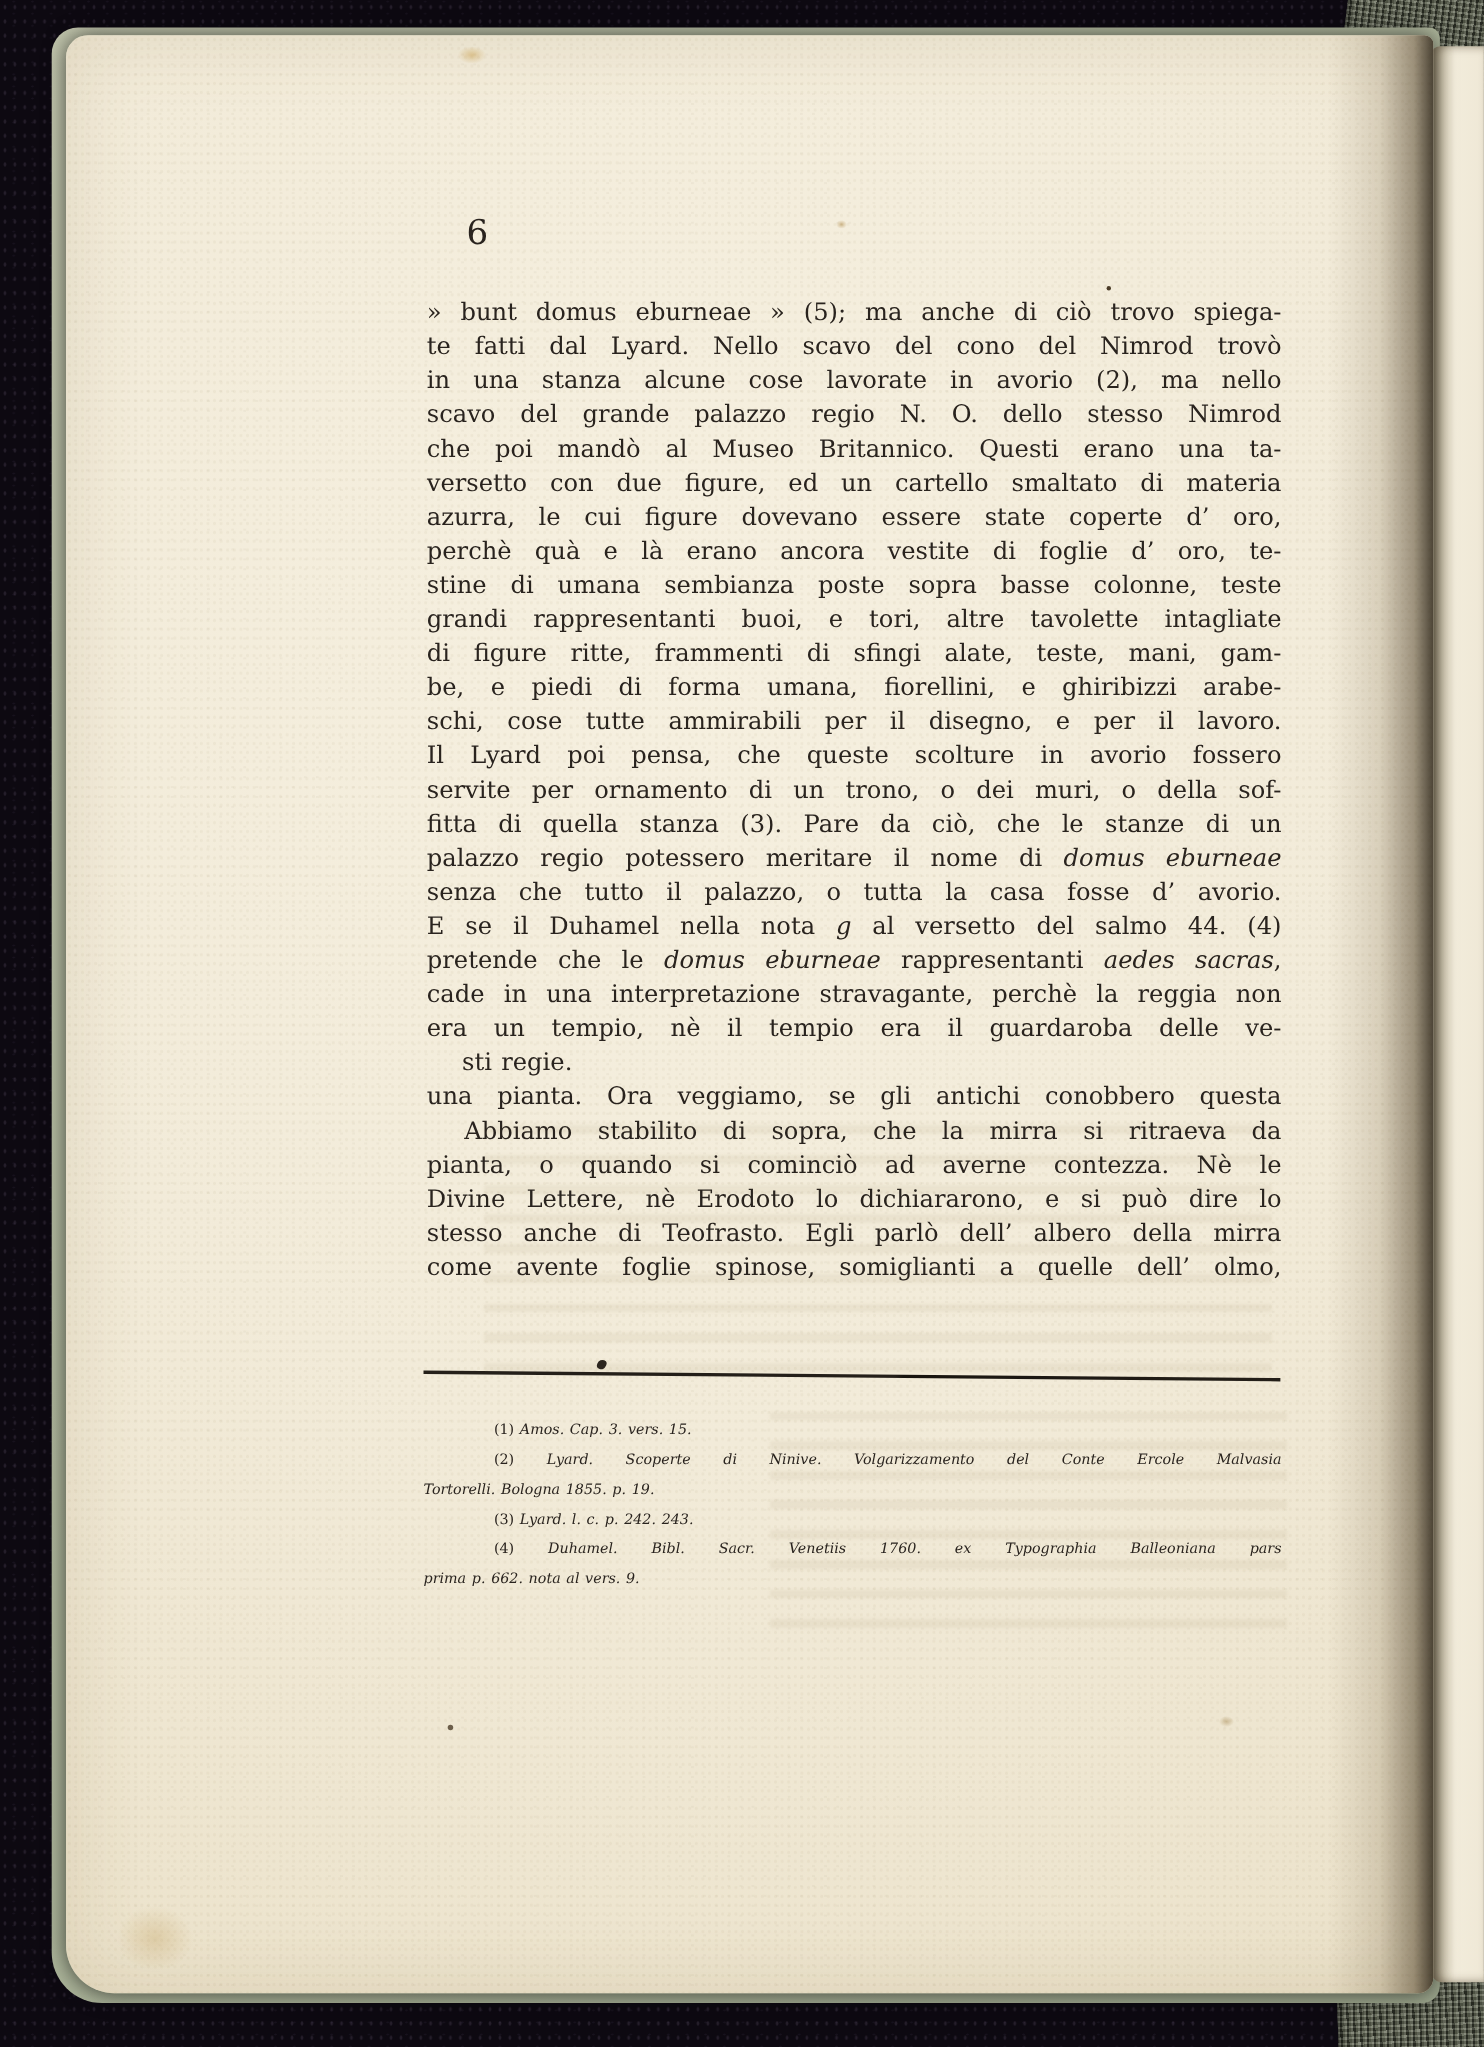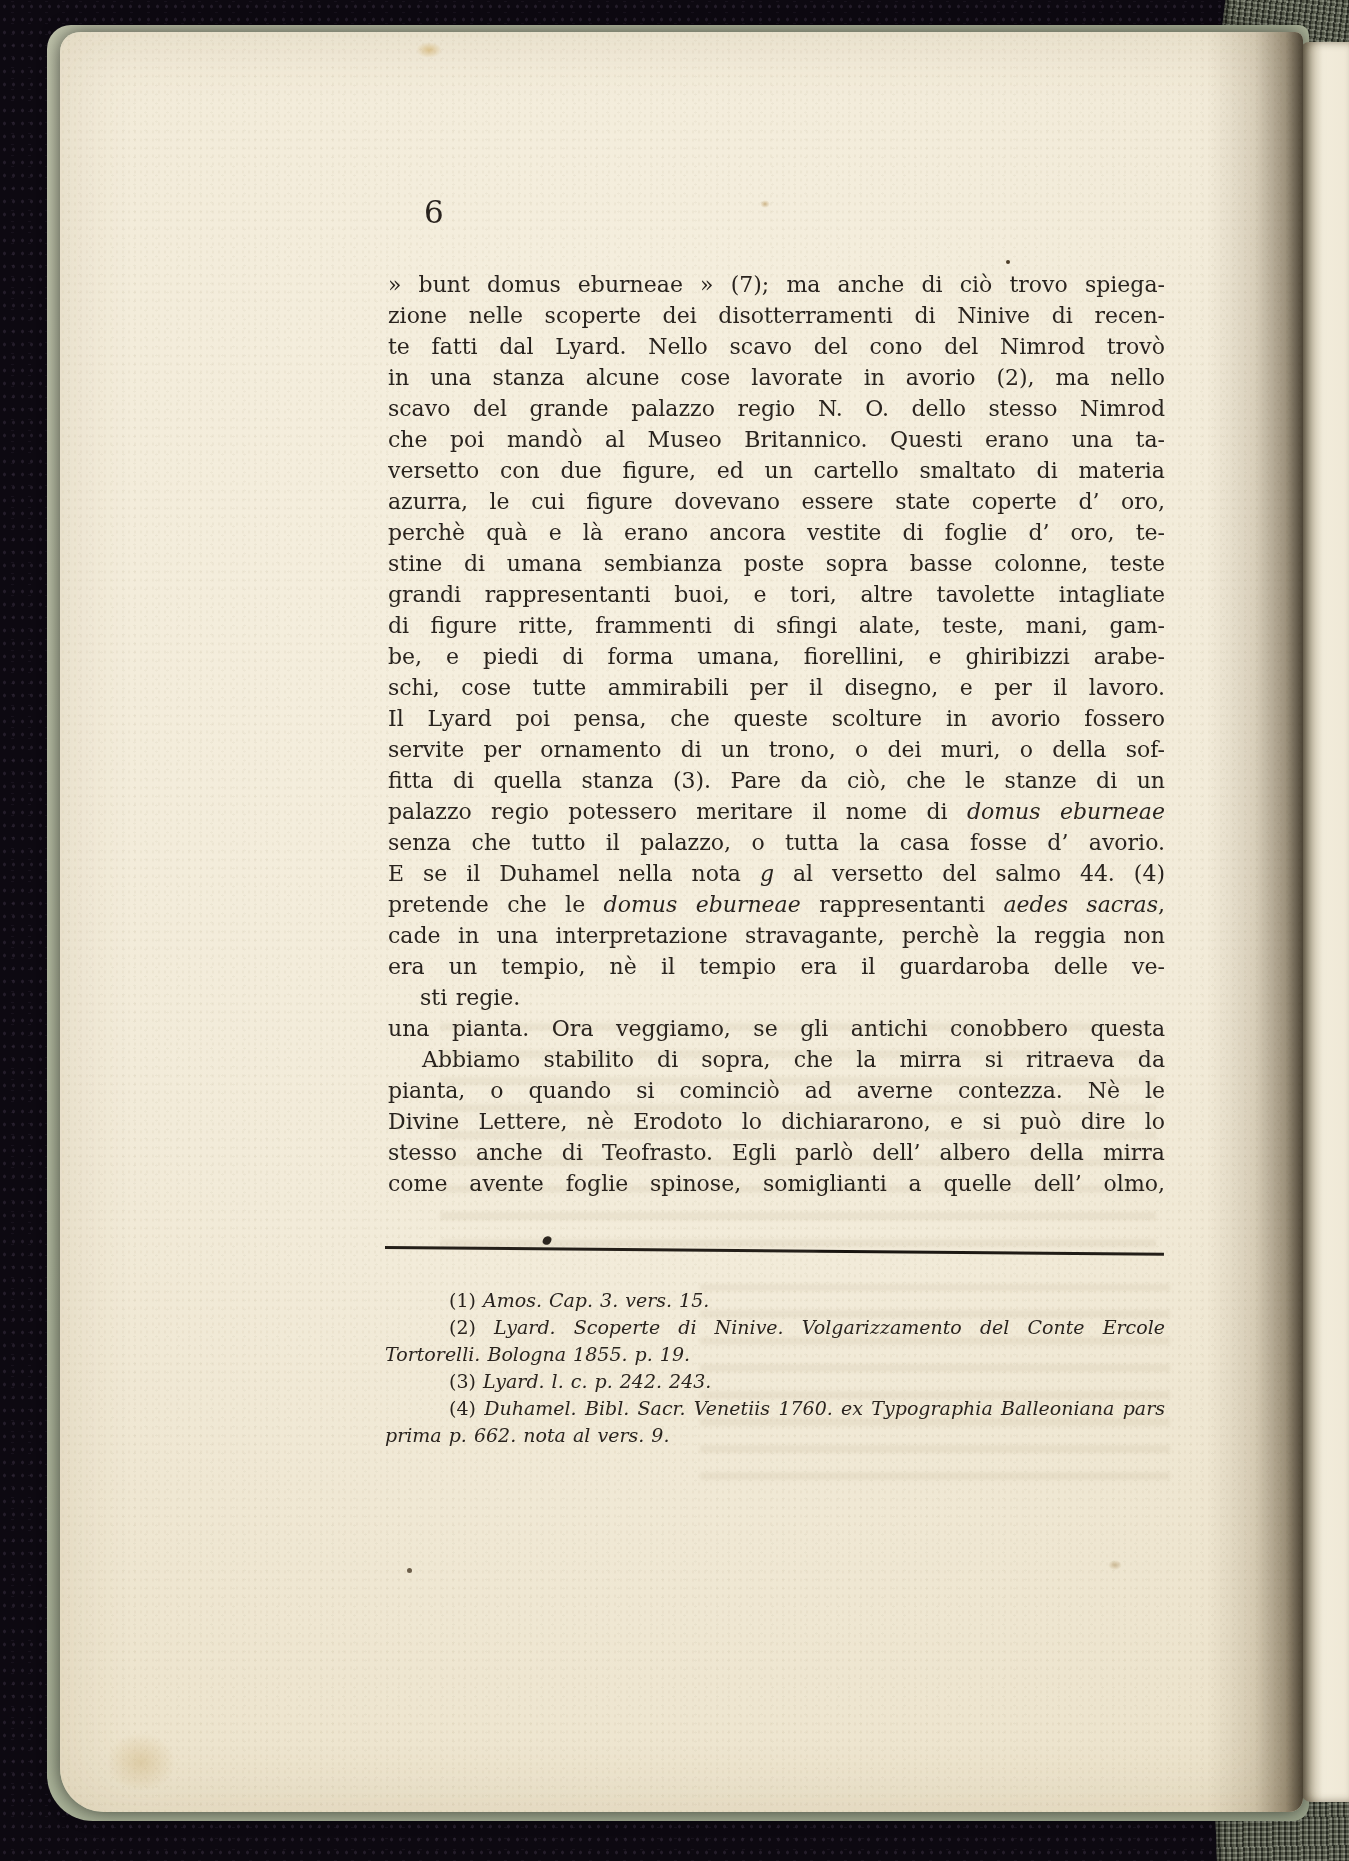--- a/index.html
+++ b/index.html
@@ -108,21 +108,21 @@
     transform:rotate(0.5deg); transform-origin:left center;
   }
   .ink-mark {
     position:absolute; left:483px; top:1204px; width:8px; height:9px;
     background:#2c261f; border-radius:60% 40% 55% 45%; transform:rotate(24deg);
   }
 
   
   .footnotes {
     position:absolute; left:325px; top:1255px; width:780px;
-    font-size:19px;
+    font-size:13px;
   }
   .fn-line {
     height:27px; line-height:27px; overflow:hidden;
     text-align:left; text-align-last:left; word-spacing:1px;
   }
   .fn-line.label-line { text-indent:64px; }
   .fn-line.fill { text-align:justify; text-align-last:justify; }
   .fn-label { font-style:normal; }
   .fn-text  { font-style:italic; }
 </style>
@@ -147,22 +147,21 @@
     <div class="stain stain-a"></div>
     <div class="stain stain-b"></div>
     <div class="stain stain-c"></div>
     <div class="stain stain-d"></div>
     <div class="speck speck-a"></div>
     <div class="speck speck-b"></div>
 
     <div class="page-no">6</div>
 
     <div class="body-text">
-        <div class="line"><span>» bunt domus eburneae » (7); ma anche di ciò trovo spiega-</span></div>
-        <div class="line"><span>zione nelle scoperte dei disotterramenti di Ninive di recen-</span></div>
+        <div class="line"><span>» bunt domus eburneae » (5); ma anche di ciò trovo spiega-</span></div>
         <div class="line"><span>te fatti dal Lyard. Nello scavo del cono del Nimrod trovò</span></div>
         <div class="line"><span>in una stanza alcune cose lavorate in avorio (2), ma nello</span></div>
         <div class="line"><span>scavo del grande palazzo regio N. O. dello stesso Nimrod</span></div>
         <div class="line"><span>che poi mandò al Museo Britannico. Questi erano una ta-</span></div>
         <div class="line"><span>versetto con due figure, ed un cartello smaltato di materia</span></div>
         <div class="line"><span>azurra, le cui figure dovevano essere state coperte d’ oro,</span></div>
         <div class="line"><span>perchè quà e là erano ancora vestite di foglie d’ oro, te-</span></div>
         <div class="line"><span>stine di umana sembianza poste sopra basse colonne, teste</span></div>
         <div class="line"><span>grandi rappresentanti buoi, e tori, altre tavolette intagliate</span></div>
         <div class="line"><span>di figure ritte, frammenti di sfingi alate, teste, mani, gam-</span></div>

